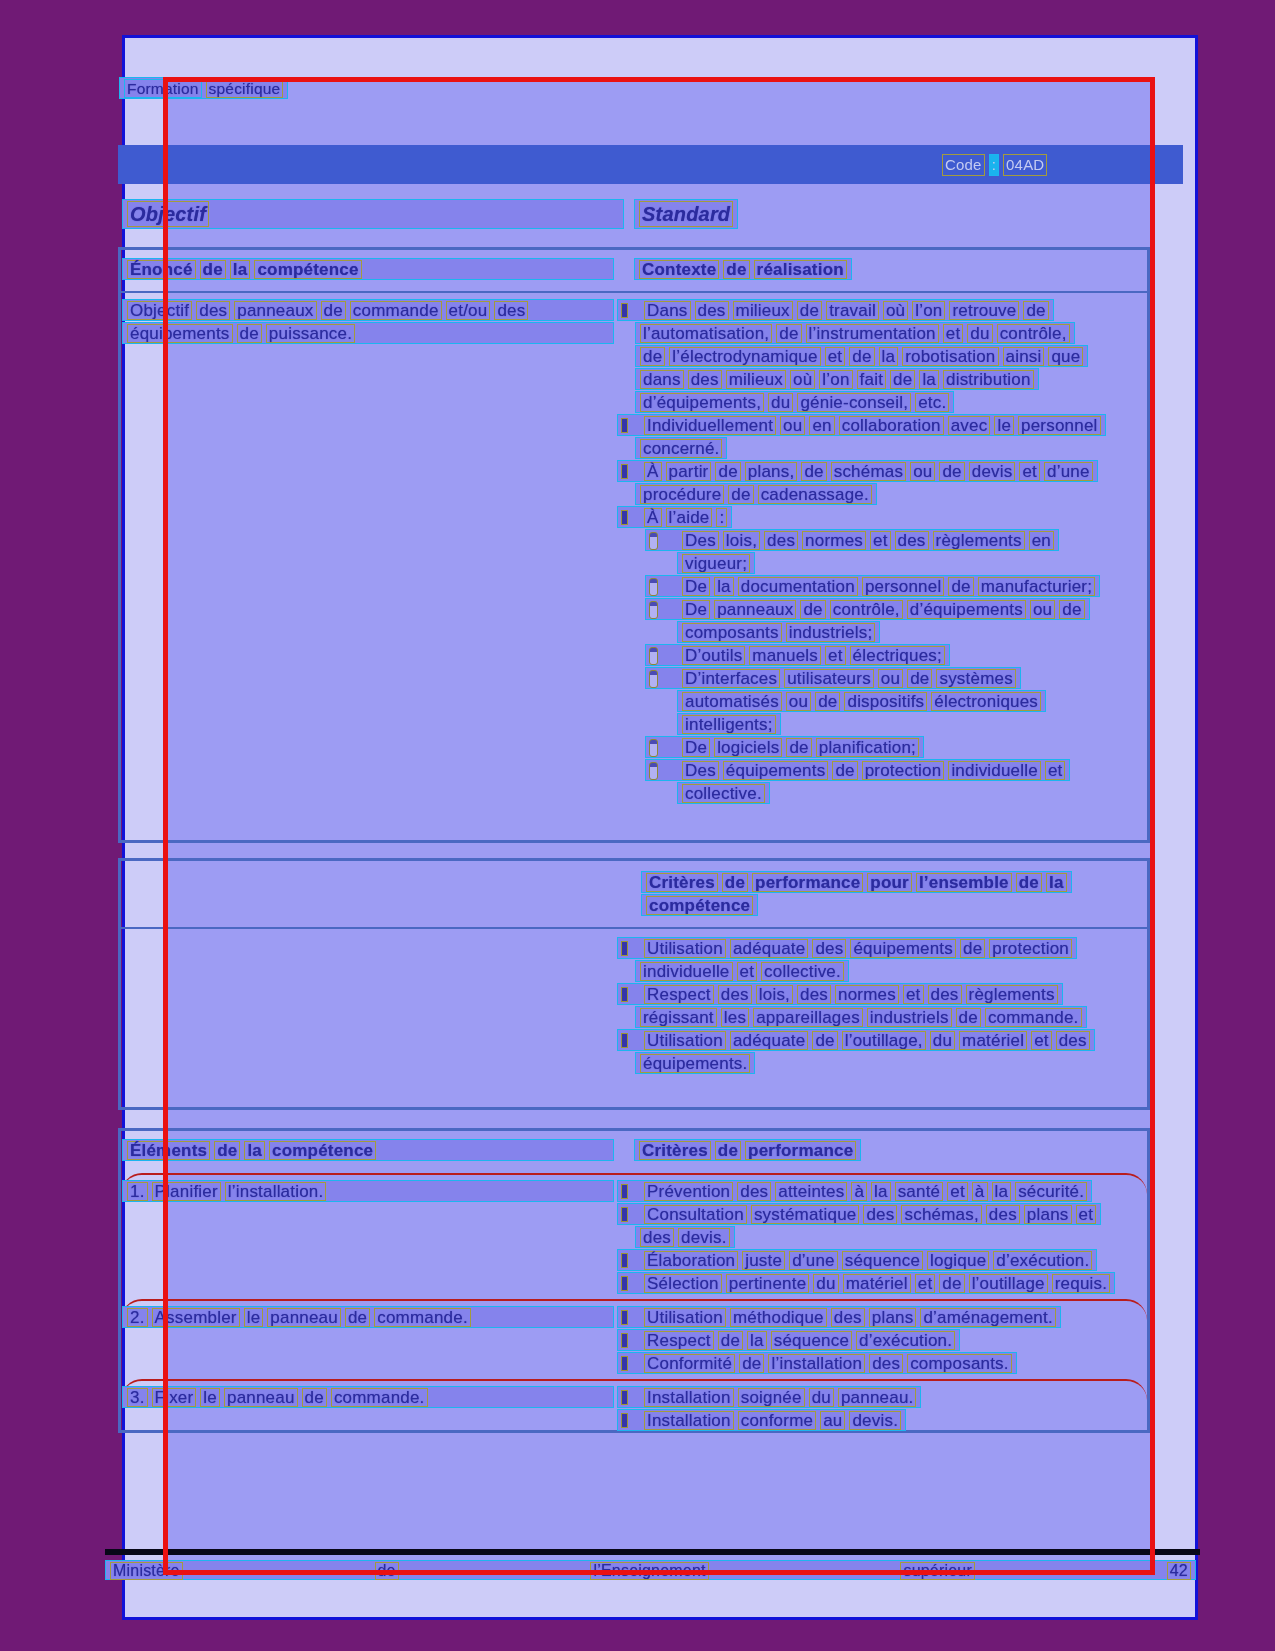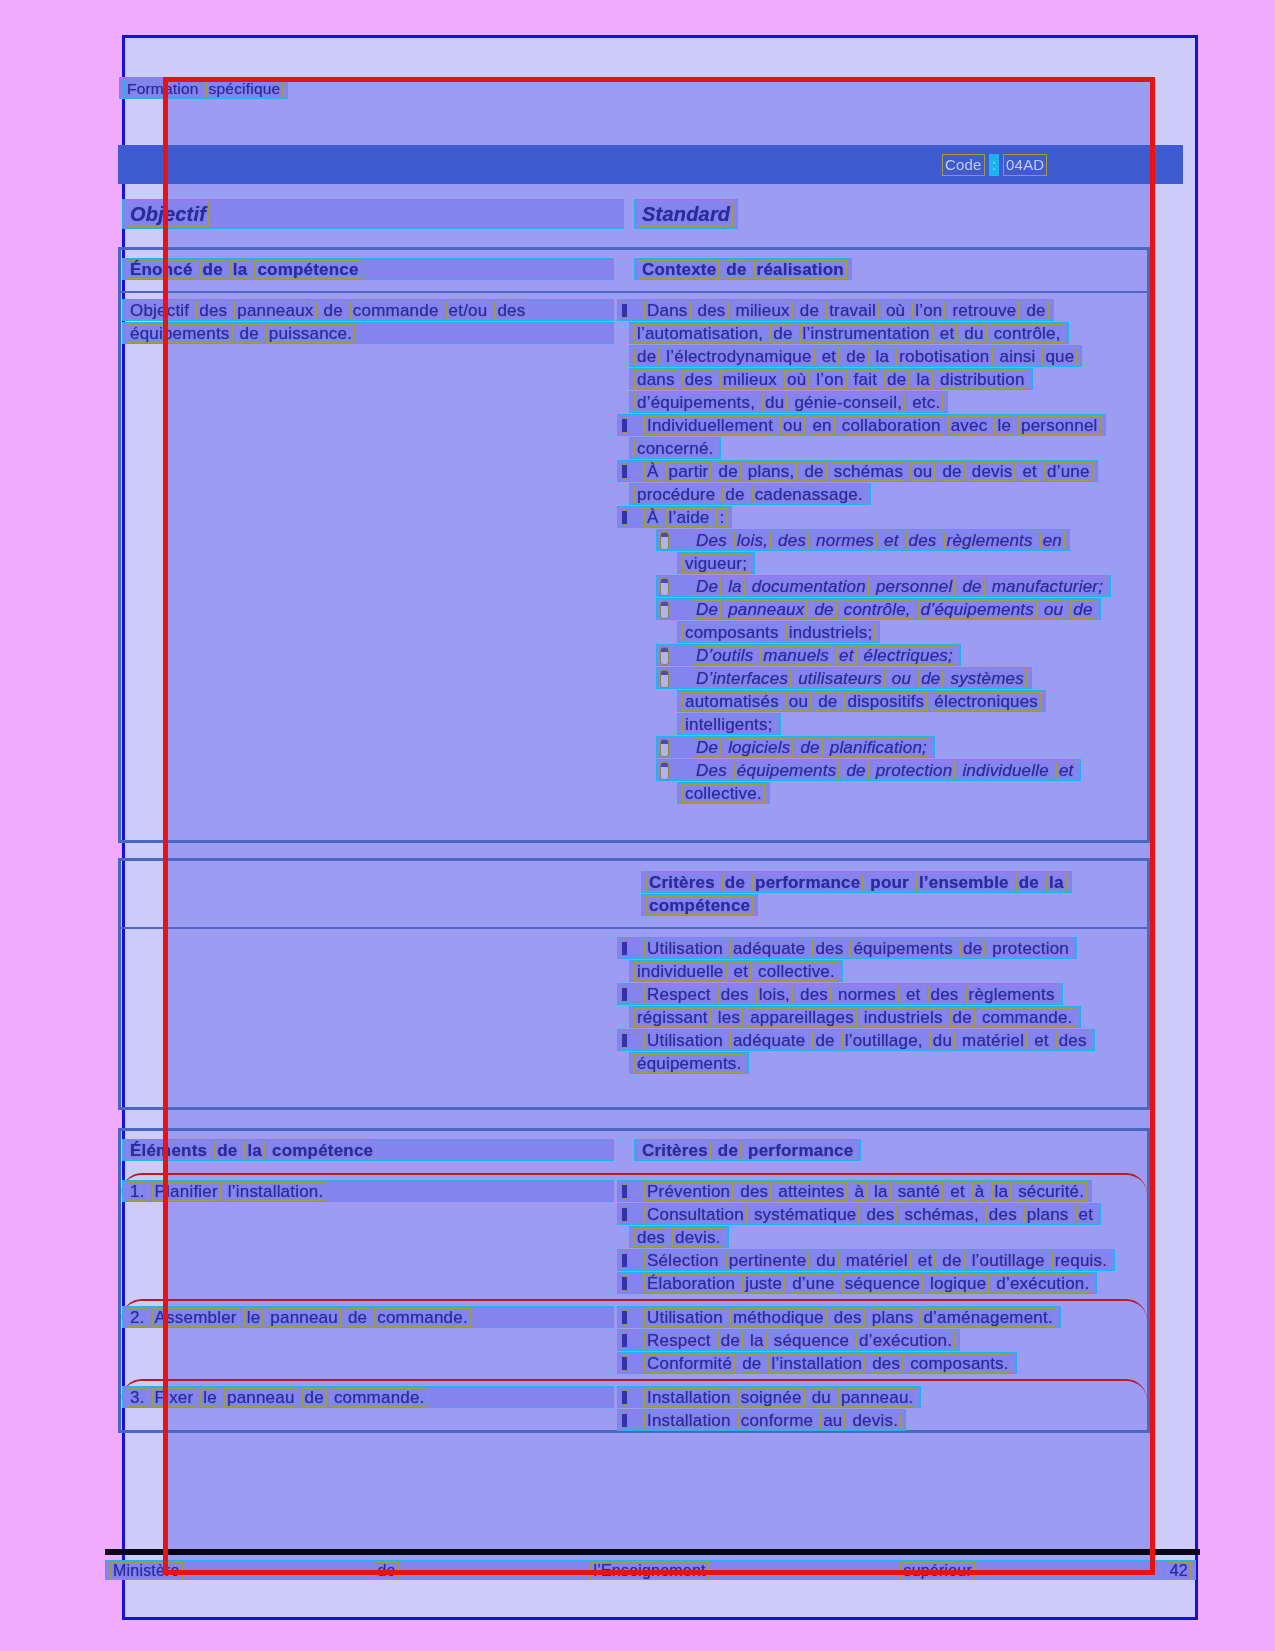--- a/index.html
+++ b/index.html
@@ -1,16 +1,16 @@
 <!DOCTYPE html>
 <html><head>
 <meta charset="utf-8">
 <style>
   html,body{margin:0;padding:0;background:#ffffff;}
-  .canvas{position:relative;width:1275px;height:1651px;background:#f0abfc;overflow:hidden;
+  .canvas{position:relative;width:1275px;height:1651px;background:#701a75;overflow:hidden;
           font-family:"Liberation Sans",sans-serif;}
   
   .page{position:absolute;left:122px;top:35px;width:1076px;height:1585px;box-sizing:border-box;
         background:#cdccf8;border:3px solid #1212d8;}
   
   .overlay-block{position:absolute;left:167px;top:81px;width:986px;height:1494px;background:#9d9cf3;}
   
   .redbox{position:absolute;left:163px;top:77px;width:992px;height:1498px;box-sizing:border-box;
           border:5px solid #ea1112;z-index:60;pointer-events:none;}
   
@@ -22,23 +22,23 @@
       border:1px solid #1cb5ef;background:#8583ec;height:22px;line-height:20px;padding:0 2px;
       margin:0 0 1px 0;z-index:6;}
   .w{display:inline-block;border:1px solid #a39b3d;padding:0 2px;margin:1px 2px 0 2px;height:17px;
      line-height:17px;color:#2b2b9e;font-size:17px;letter-spacing:.2px;vertical-align:top;
      text-shadow:0 0 1px rgba(43,43,158,.65);}
   .hdr .w{font-weight:bold;}
   .cyw{border-color:#1cb5ef;}
   .cyfill{background:#1ab3ee;border-color:#1cb5ef;}
   .stretch{width:492px;}
   .stretchF{width:100%;display:flex;justify-content:space-between;}
-  .cont1{margin-left:12px;}
+  .cont1{margin-left:18px;}
   .cont2{margin-left:60px;}
-  .ind2{margin-left:39px;font-style:italic;}
+  .ind2{margin-left:28px;}
   .hind{margin-left:17px;}
   .hind2{margin-left:24px;}
   .blt{display:inline-block;width:5px;height:13px;background:#3434aa;border:1px solid #9a9535;
        margin:3px 14px 0 1px;vertical-align:top;}
   .dash{display:inline-block;width:7px;height:16px;border:1px solid #8d8834;border-radius:3px;
         background:linear-gradient(#4a4ab4 0 4px,#b2b1f3 4px);margin:2px 22px 0 1px;vertical-align:top;}
   
   .big{height:30px;line-height:26px;}
   .big .w{height:24px;line-height:24px;font-size:20px;font-weight:bold;font-style:italic;}
   .bigstretch{width:502px;}
@@ -162,22 +162,22 @@
     </div>
     <div id="t3rows">
         <div class="trow">
           <div class="lc">
             <div class="ln stretch"><span class="w">1.</span><span class="w">Planifier</span><span class="w">l’installation.</span></div>
           </div>
           <div class="rc">
             <div class="ln"><span class="blt"></span><span class="w">Prévention</span><span class="w">des</span><span class="w">atteintes</span><span class="w">à</span><span class="w">la</span><span class="w">santé</span><span class="w">et</span><span class="w">à</span><span class="w">la</span><span class="w">sécurité.</span></div>
             <div class="ln"><span class="blt"></span><span class="w">Consultation</span><span class="w">systématique</span><span class="w">des</span><span class="w">schémas,</span><span class="w">des</span><span class="w">plans</span><span class="w">et</span></div>
             <div class="ln cont1"><span class="w">des</span><span class="w">devis.</span></div>
+            <div class="ln"><span class="blt"></span><span class="w">Élaboration</span><span class="w">juste</span><span class="w">d’une</span><span class="w">séquence</span><span class="w">logique</span><span class="w">d’exécution.</span></div>
             <div class="ln"><span class="blt"></span><span class="w">Sélection</span><span class="w">pertinente</span><span class="w">du</span><span class="w">matériel</span><span class="w">et</span><span class="w">de</span><span class="w">l’outillage</span><span class="w">requis.</span></div>
-            <div class="ln"><span class="blt"></span><span class="w">Élaboration</span><span class="w">juste</span><span class="w">d’une</span><span class="w">séquence</span><span class="w">logique</span><span class="w">d’exécution.</span></div>
           </div>
         </div>
         <div class="trow">
           <div class="lc">
             <div class="ln stretch"><span class="w">2.</span><span class="w">Assembler</span><span class="w">le</span><span class="w">panneau</span><span class="w">de</span><span class="w">commande.</span></div>
           </div>
           <div class="rc">
             <div class="ln"><span class="blt"></span><span class="w">Utilisation</span><span class="w">méthodique</span><span class="w">des</span><span class="w">plans</span><span class="w">d’aménagement.</span></div>
             <div class="ln"><span class="blt"></span><span class="w">Respect</span><span class="w">de</span><span class="w">la</span><span class="w">séquence</span><span class="w">d’exécution.</span></div>
             <div class="ln"><span class="blt"></span><span class="w">Conformité</span><span class="w">de</span><span class="w">l’installation</span><span class="w">des</span><span class="w">composants.</span></div>

